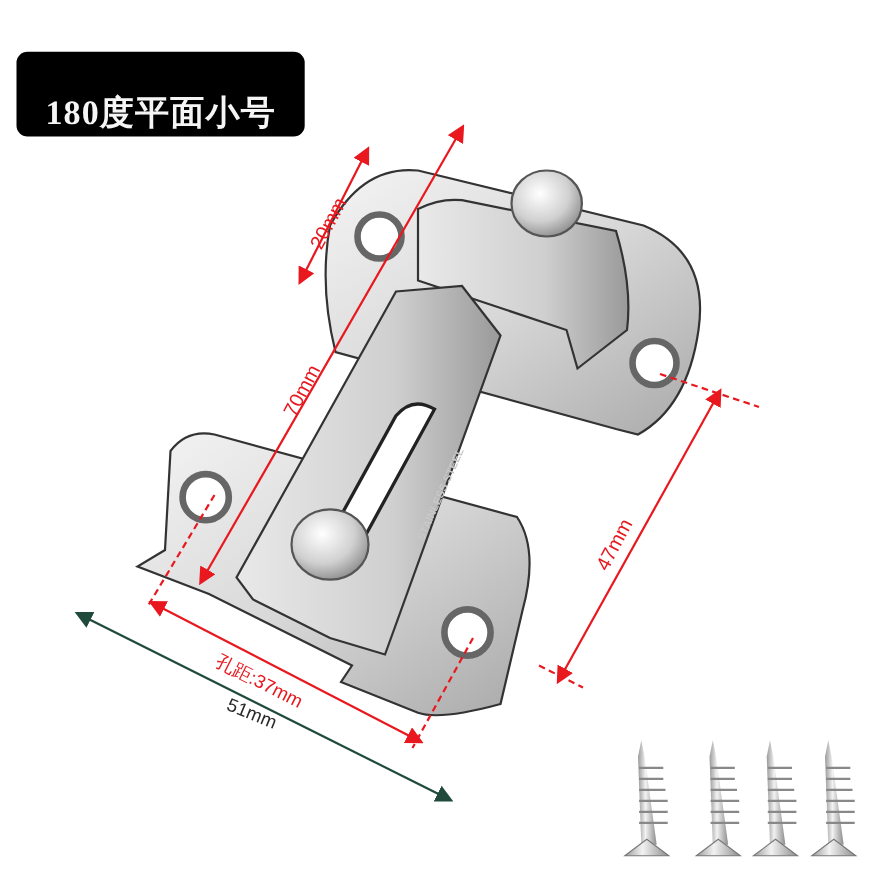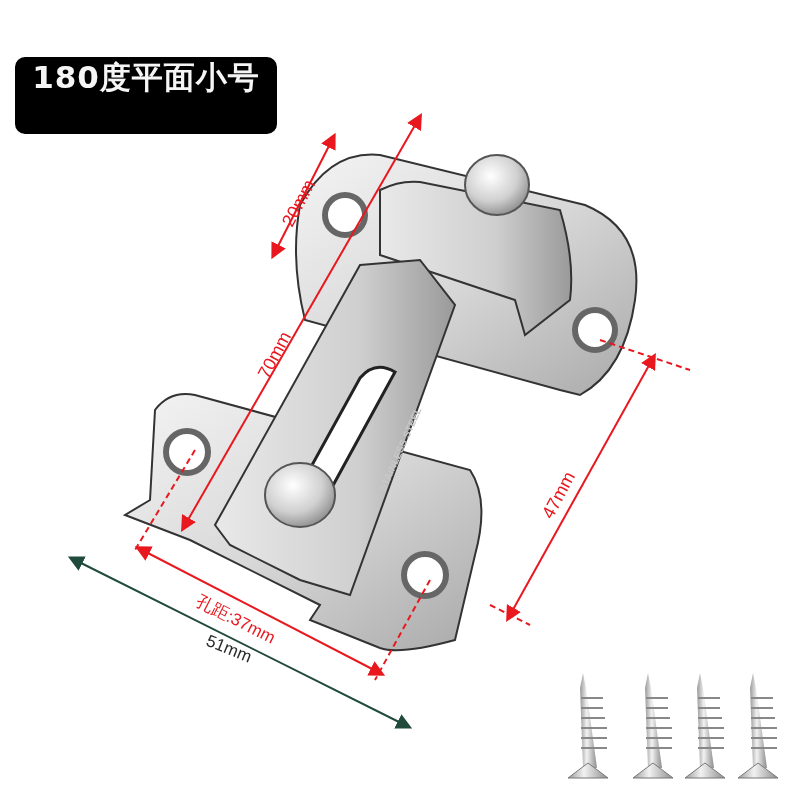--- a/index.html
+++ b/index.html
@@ -1,18 +1,18 @@
 <!DOCTYPE html>
 <html><head>
 <meta charset="utf-8">
 <style>
   html, body { margin:0; padding:0; background:#ffffff; }
   body { width:800px; height:800px; position:relative; overflow:hidden; font-family:"DejaVu Sans", sans-serif; }
-  .badge { position:absolute; left:15px; top:57px; width:262px; height:77px; background:#000; border-radius:10px;
-           display:flex; align-items:flex-start; justify-content:center; }
+  .badge { position:absolute; left:15px; top:47px; width:262px; height:77px; background:#000; border-radius:10px;
+           display:flex; align-items:flex-end; justify-content:center;font-family:Liberation Serif, serif; }
   .badge-text { color:#f5f5f5; font-weight:bold; font-size:31px; letter-spacing:1px; }
   svg.stage { position:absolute; left:0; top:0; }
   .dim-red { fill:#e8181e; font-family:"Liberation Sans", sans-serif; }
   .dim-dark { fill:#2a2a2a; font-family:"Liberation Sans", sans-serif; }
   .stamp { fill:#c8c8c8; font-family:"Liberation Sans", sans-serif; font-weight:bold; }
 </style>
 </head>
 <body>
 
 <div class="badge">

